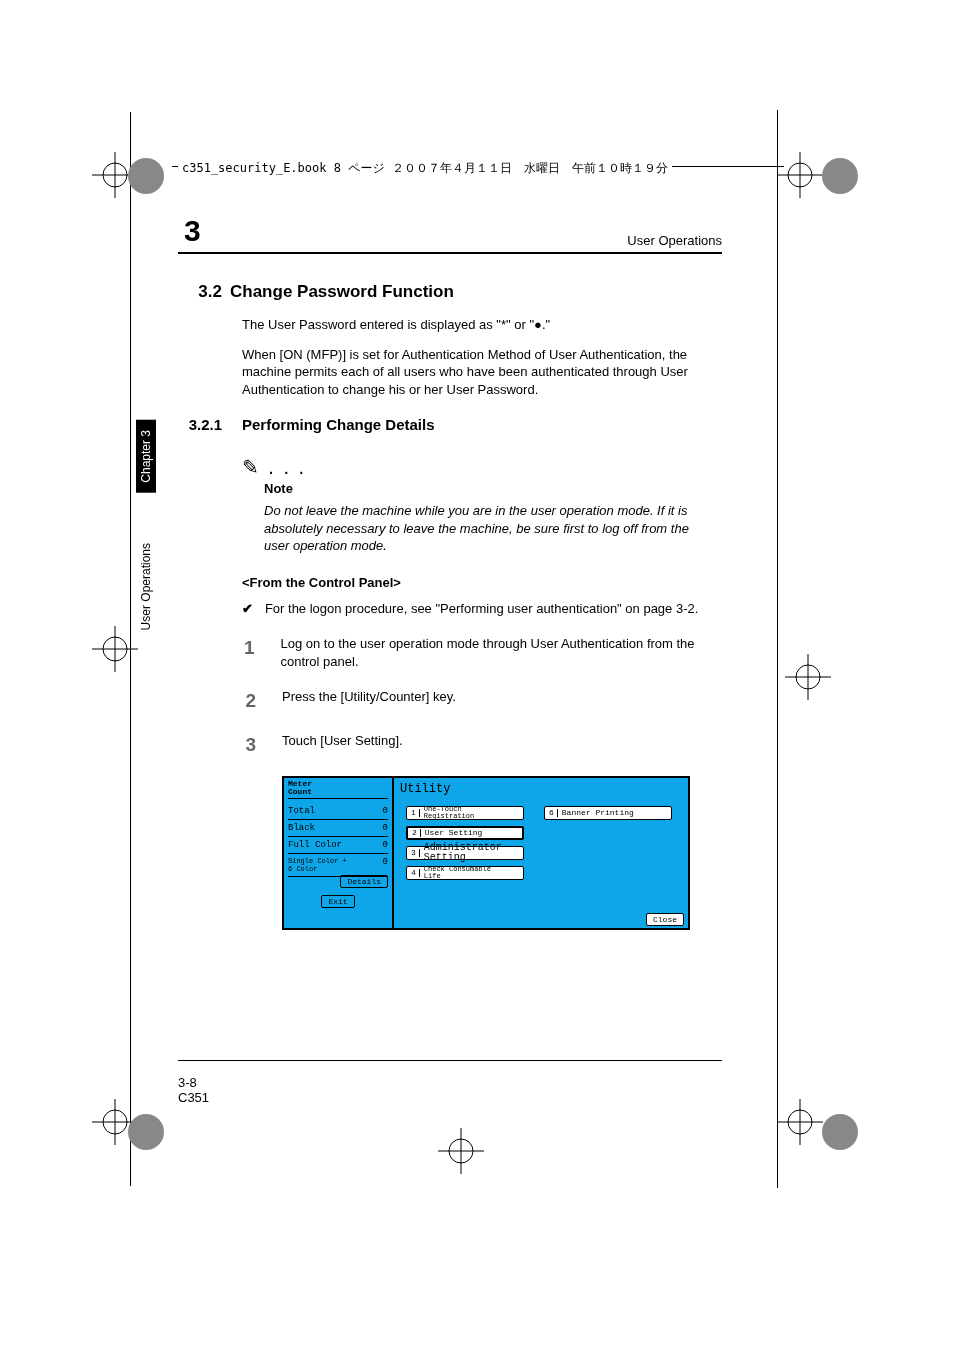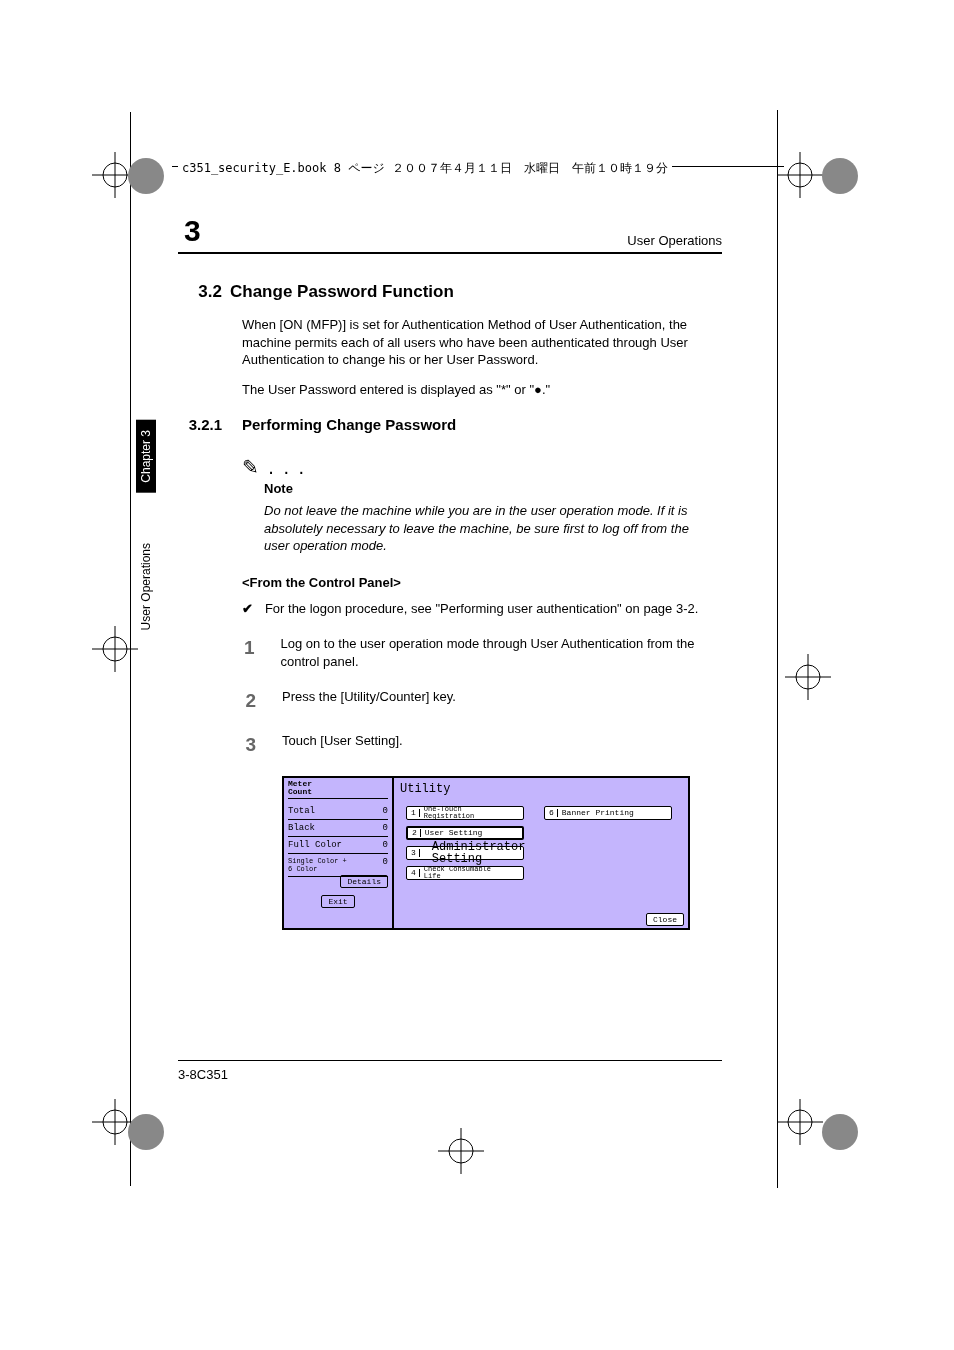--- a/index.html
+++ b/index.html
@@ -164,21 +164,21 @@
 
   
   .screen {
     margin-left: 104px;
     width: 408px;
     height: 154px;
     border: 2px solid #000;
     display: flex;
     font-family: "Courier New", monospace;
     font-size: 9px;
-    background: #c4b5fd;
+    background: #0ea5e9;
   }
   .sc-left {
     width: 110px;
     border-right: 2px solid #000;
     padding: 2px 4px;
     position: relative;
   }
   .sc-left .mc-title { font-size: 8px; line-height: 1; border-bottom: 1px solid #000; padding-bottom: 2px; margin-bottom: 4px; font-weight: bold; }
   .sc-left .mrow { display: flex; justify-content: space-between; border-bottom: 1px solid #000; padding: 3px 0; }
   .sc-left .btn { border: 1px solid #000; border-radius: 2px; padding: 1px 6px; font-size: 8px; }
@@ -225,22 +225,24 @@
     font-size: 8px;
     padding: 1px 6px;
   }
 
   .footer {
     position: absolute;
     top: 1060px; left: 178px;
     width: 544px;
     border-top: 1px solid #000;
     display: flex;
-    font-size: 13px;
-    padding-top: 6px;
+    justify-content: space-between;
+    font-size: 13px;
+    padding-top: 14px;
+    flex-direction: column;
   }
 
   
   .vline { position: absolute; width: 1px; background: #000; }
   .vline.left { left: 130px; top: 112px; height: 1074px; }
   .vline.right { left: 777px; top: 110px; height: 1078px;}
 </style>
 </head>
 <body>
 
@@ -301,27 +303,27 @@
     <div class="chapnum">3</div>
     <div class="running-head">User Operations</div>
   </div>
 
   <div class="sec-heading">
     <div class="sec-num">3.2</div>
     <div>Change Password Function</div>
   </div>
 
   <div class="body">
+    <p>The User Password entered is displayed as "*" or "●."</p>
     <p>When [ON (MFP)] is set for Authentication Method of User Authentication, the machine permits each of all users who have been authenticated through User Authentication to change his or her User Password.</p>
-    <p>The User Password entered is displayed as "*" or "●."</p>
   </div>
 
   <div class="subsec-heading">
     <div class="subsec-num">3.2.1</div>
-    <div>Performing Change Password</div>
+    <div>Performing Change Details</div>
   </div>
 
   <div class="note-icon">✎ . . .</div>
   <div class="note-label">Note</div>
   <div class="note-body">Do not leave the machine while you are in the user operation mode. If it is absolutely necessary to leave the machine, be sure first to log off from the user operation mode.</div>
 
   <div class="subhead-bold">&lt;From the Control Panel&gt;</div>
 
   <div class="check-row">
     <div class="checkmark">✔</div>
@@ -372,21 +374,21 @@
             <span class="n">1</span>
             <span style="white-space:pre-line;font-size:7px;line-height:1;">One-Touch
 Registration</span>
           </div>
         <div class="menu-btn mb2">
             <span class="n">2</span>
             <span>User Setting</span>
           </div>
         <div class="menu-btn mb3">
             <span class="n">3</span>
-            <span style="white-space:pre-line;font-size:12px;line-height:1;margin-left:8px;">Administrator
+            <span style="white-space:pre-line;font-size:10px;line-height:1;">Administrator
 Setting</span>
           </div>
         <div class="menu-btn mb4">
             <span class="n">4</span>
             <span style="white-space:pre-line;font-size:7px;line-height:1;">Check Consumable
 Life</span>
           </div>
         <div class="menu-btn mb6">
             <span class="n">6</span>
             <span>Banner Printing</span>

